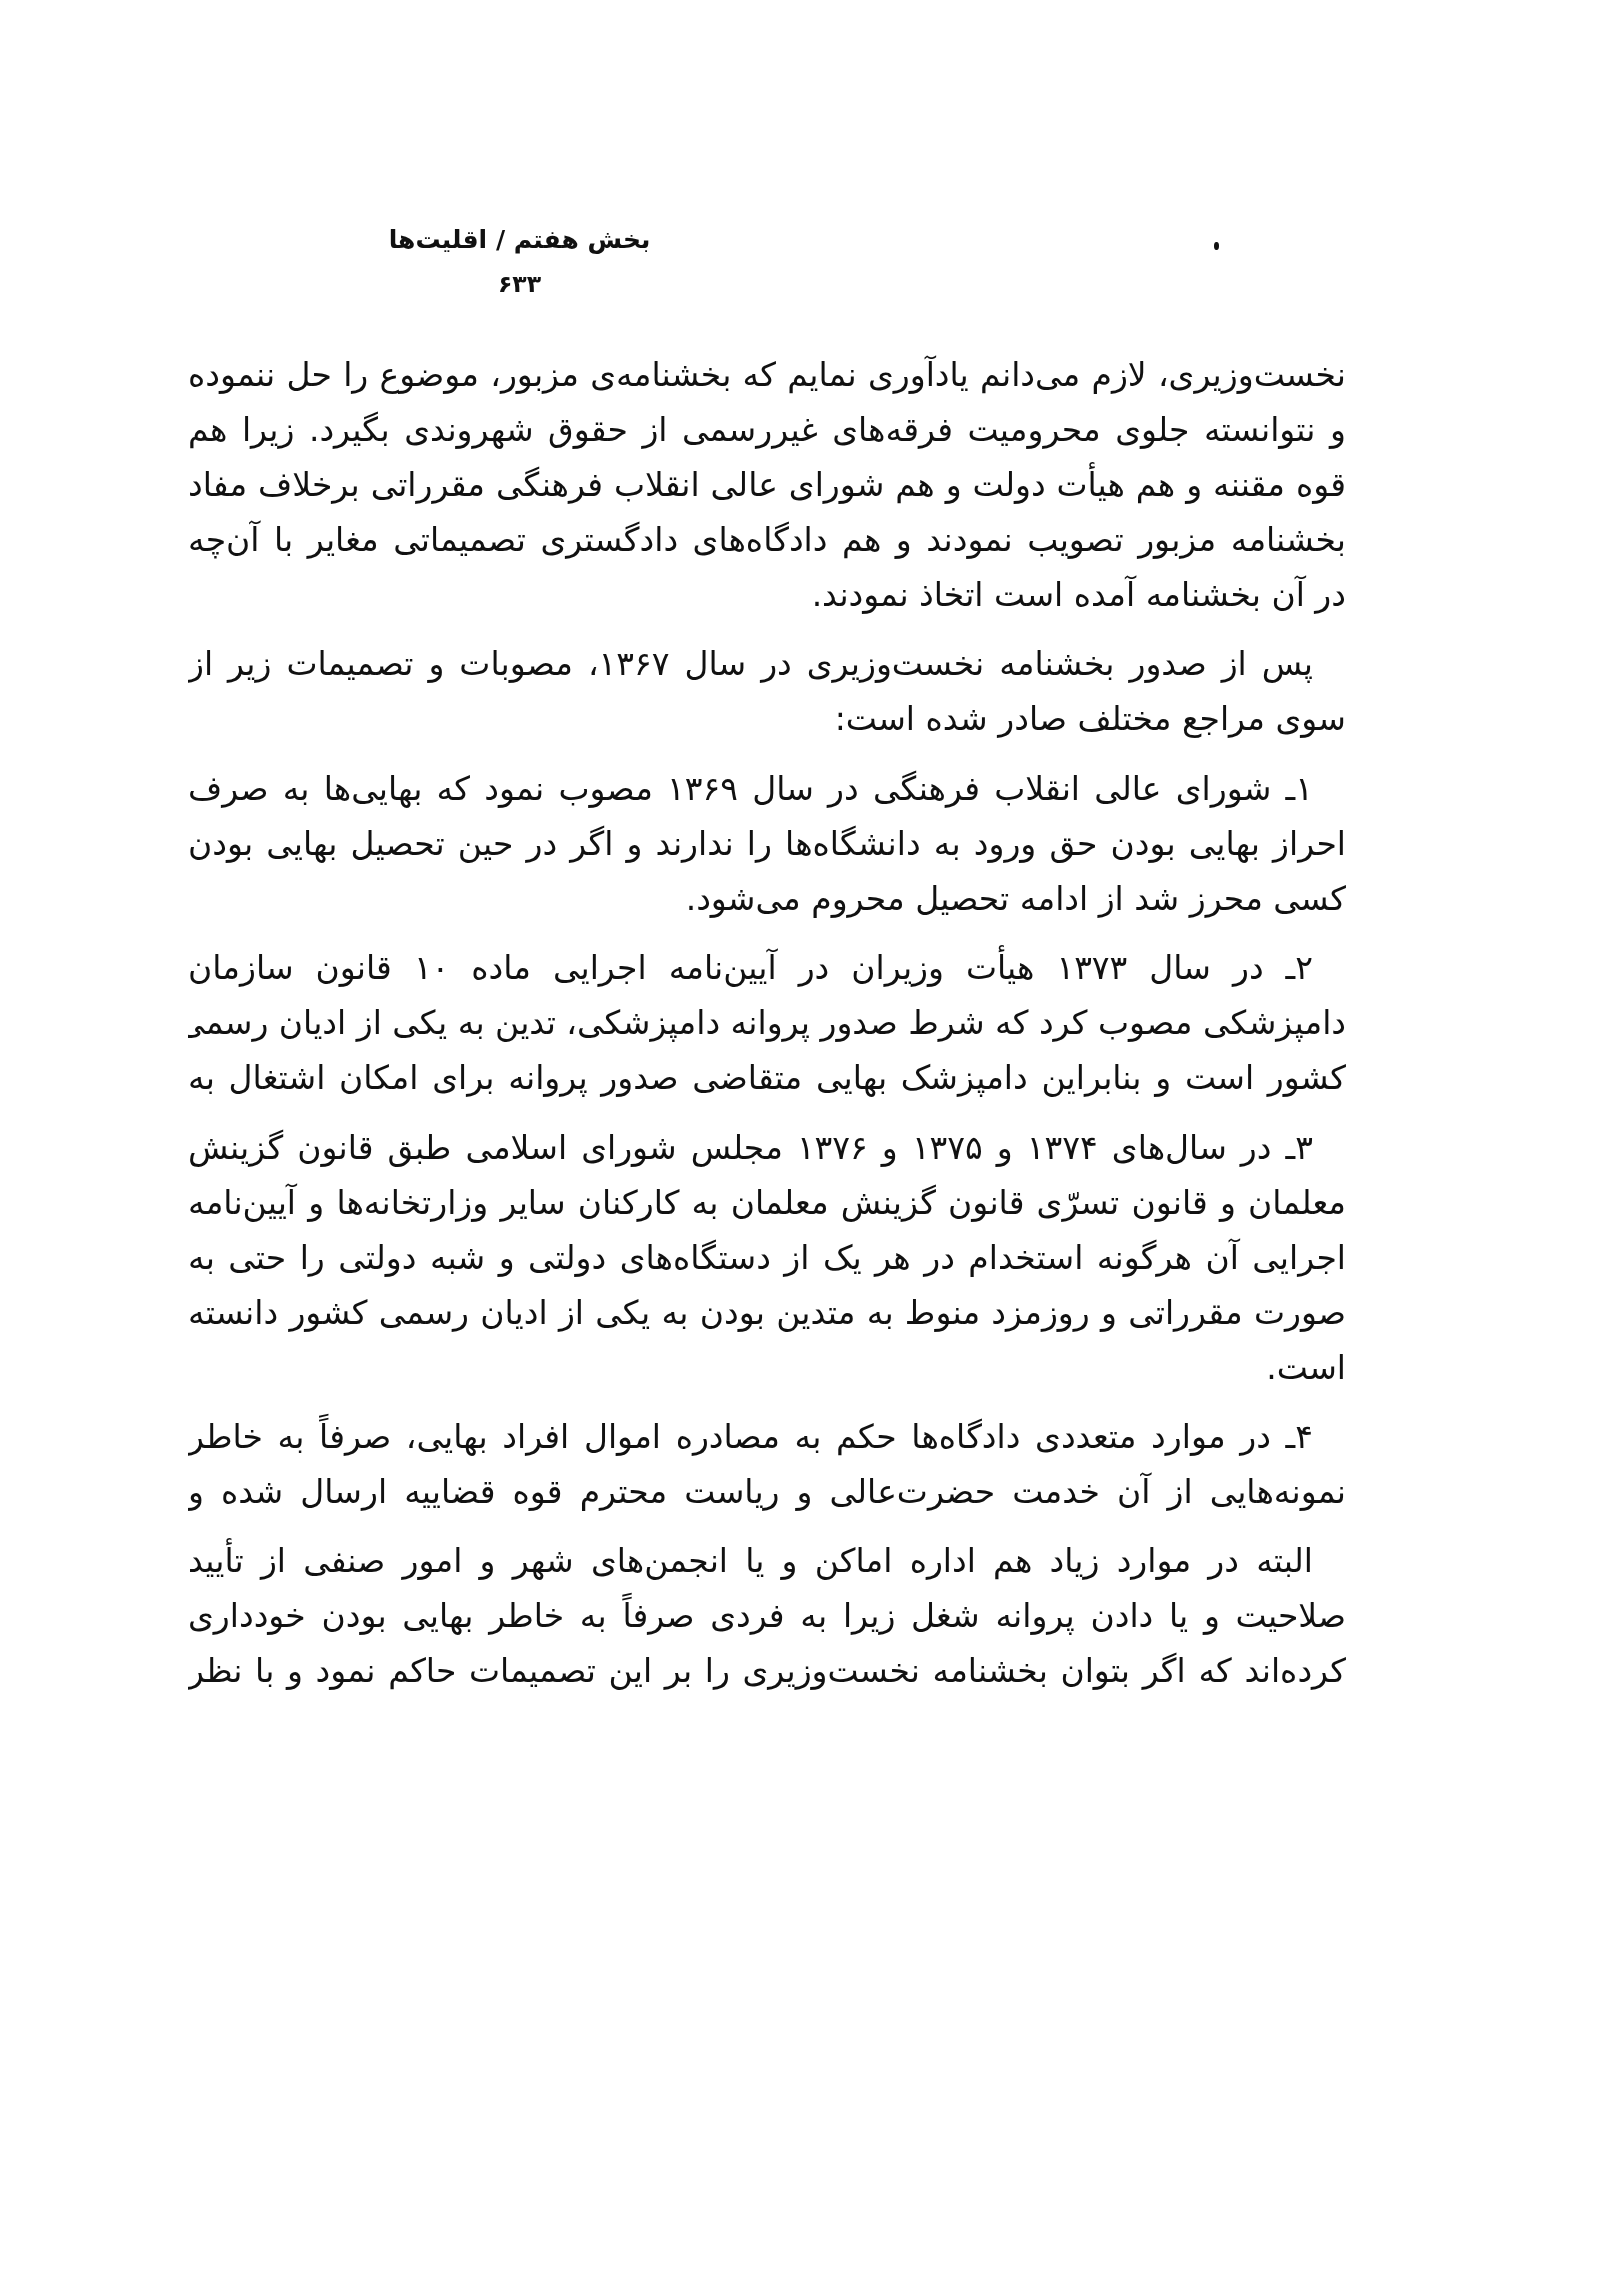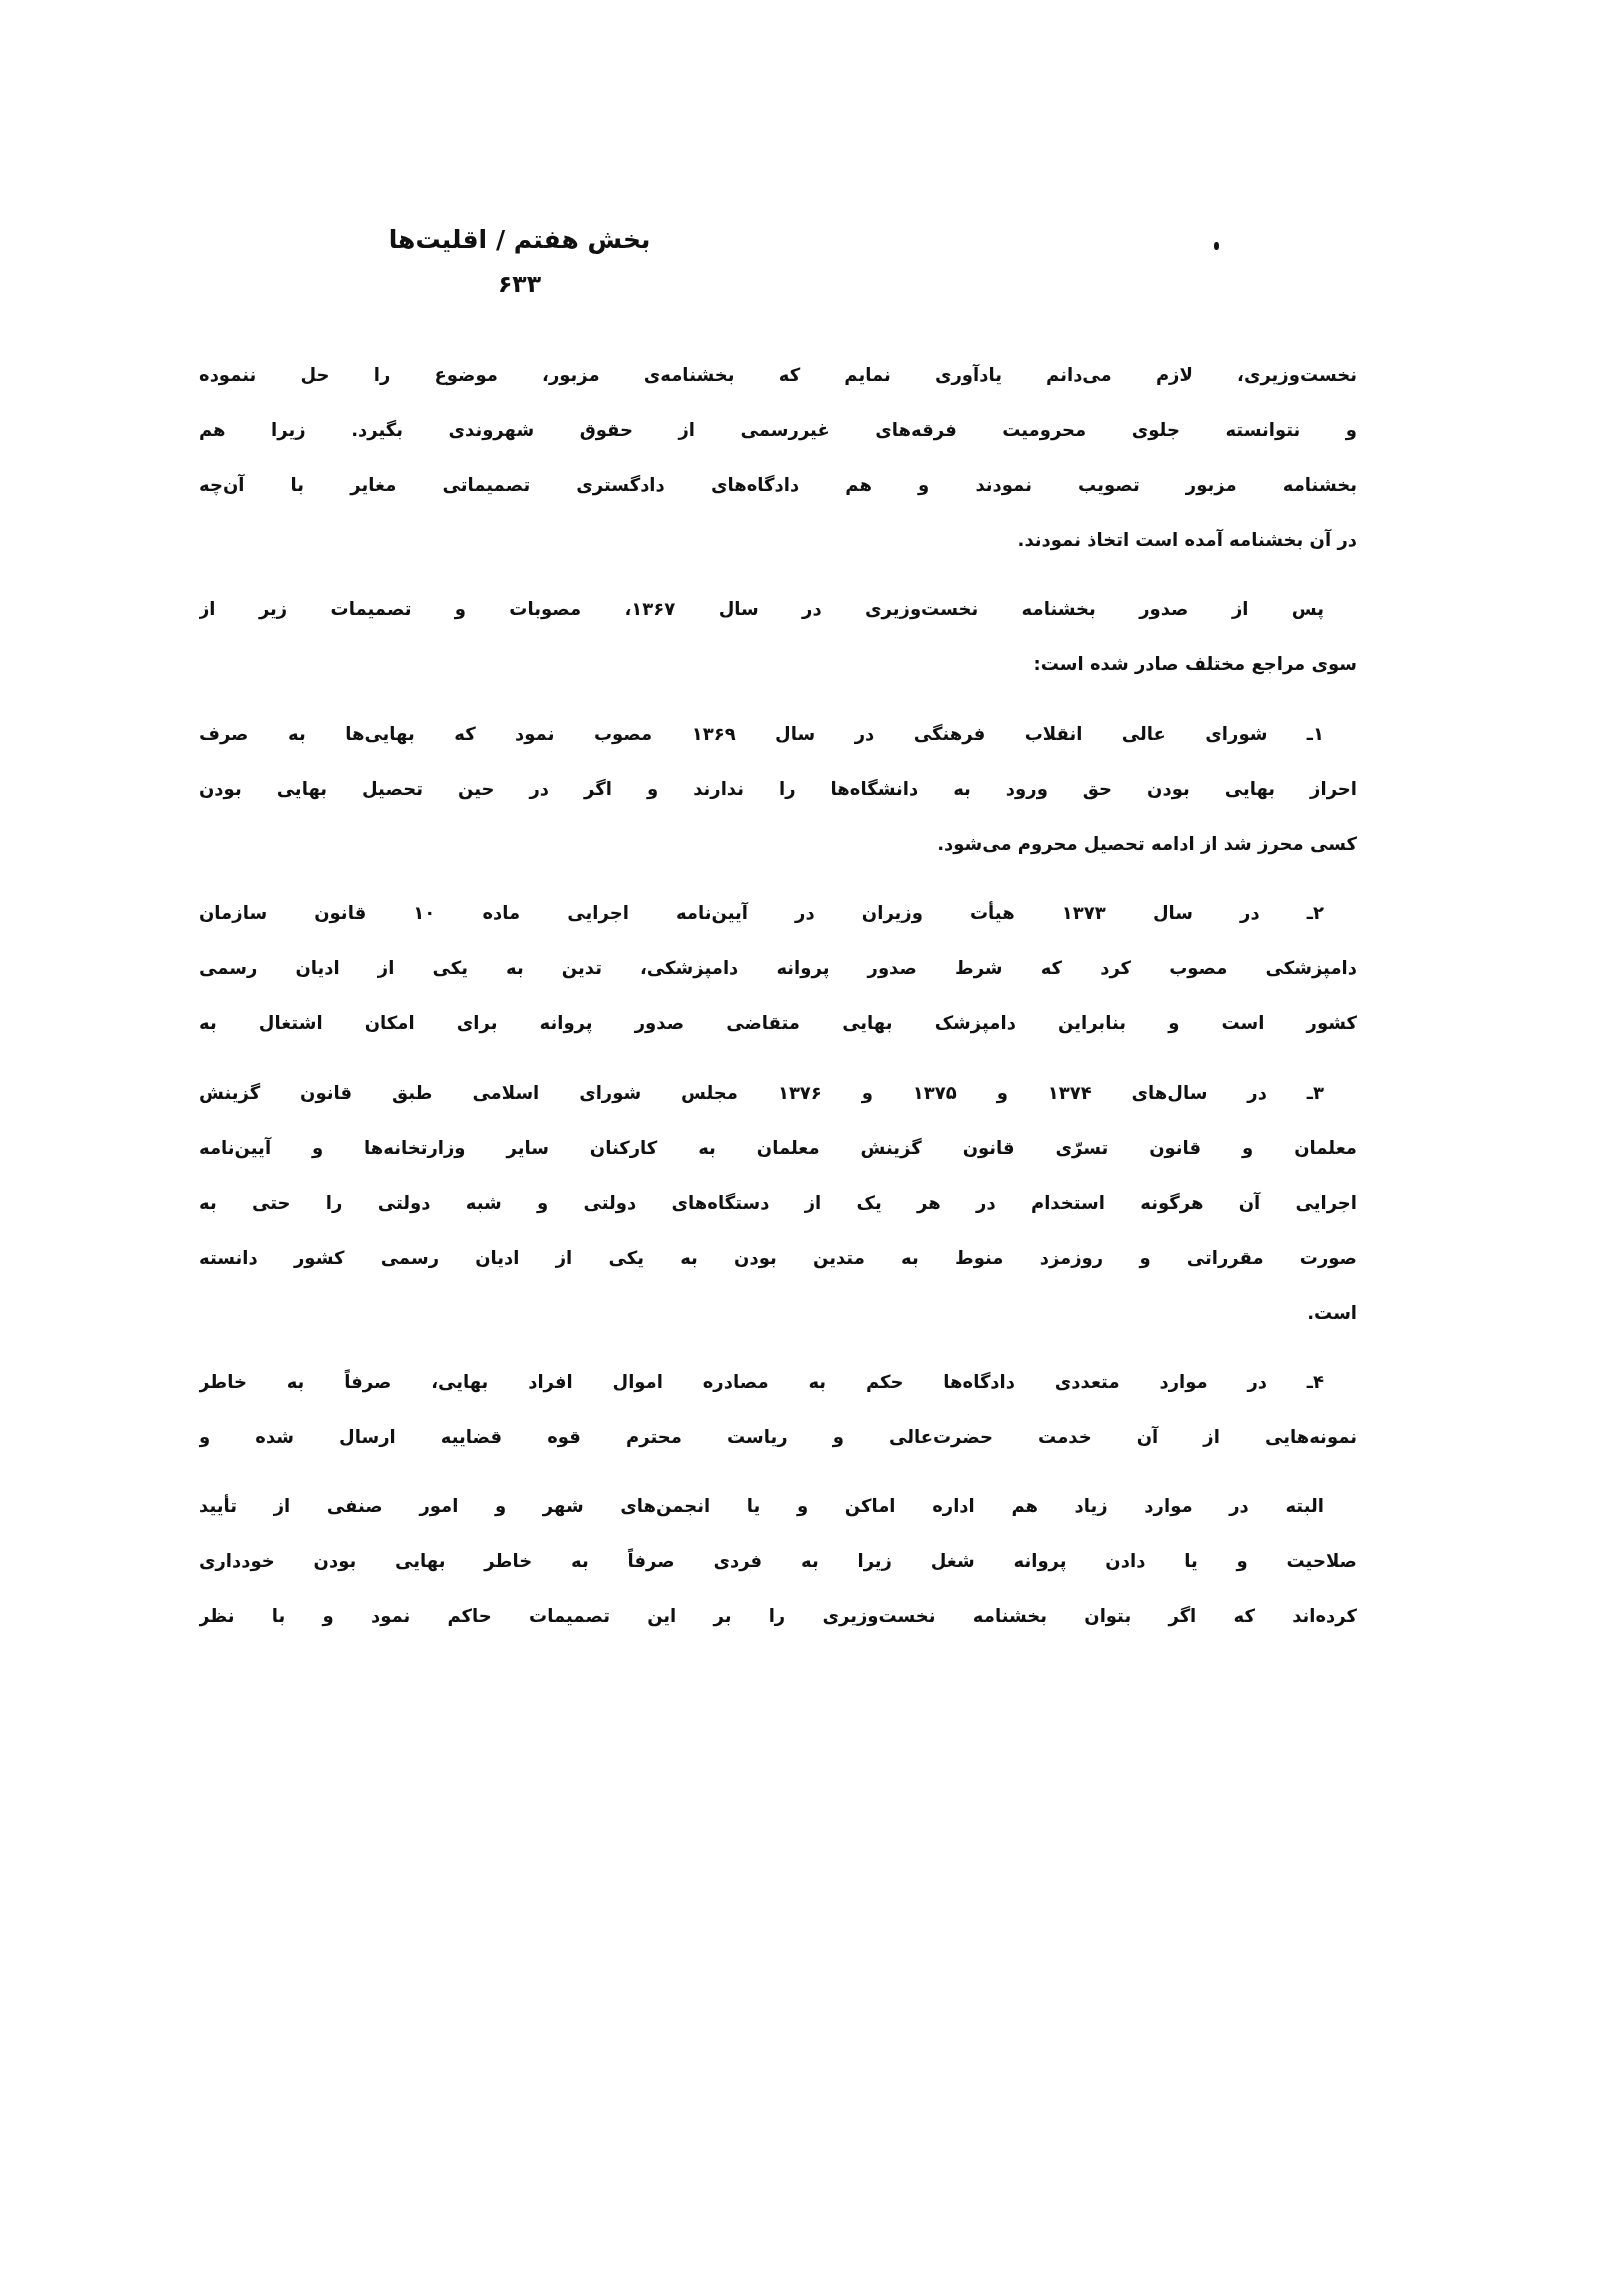--- a/index.html
+++ b/index.html
@@ -50,25 +50,25 @@
       left: 1214px;
       top: 242px;
       width: 4.6px;
       height: 7.9px;
       background: #111;
       border-radius: 50%;
     }
     .body-text {
       position: absolute;
       top: 347px;
-      left: 199px;
+      left: 188px;
       width: 1158px;
       direction: rtl;
-      font-size: 18px;
-      font-weight: bold;
+      font-size: 33px;
+      font-weight: normal;
     }
     .paragraph {
       margin: 0 0 14.4px 0;
     }
     .line {
       display: block;
       height: 55px;
       line-height: 55px;
       text-align: justify;
       text-align-last: justify;
@@ -91,20 +91,21 @@
   <div class="running-head">
     <span class="running-title">بخش هفتم / اقلیت‌ها</span>
     <span class="page-number">۶۳۳</span>
   </div>
 
   <div class="body-text">
 
     <div class="paragraph">
       <span class="line">نخست‌وزیری، لازم می‌دانم یادآوری نمایم که بخشنامه‌ی مزبور، موضوع را حل ننموده</span>
       <span class="line">و نتوانسته جلوی محرومیت فرقه‌های غیررسمی از حقوق شهروندی بگیرد. زیرا هم</span>
+      <span class="line">قوه مقننه و هم هیأت دولت و هم شورای عالی انقلاب فرهنگی مقرراتی برخلاف مفاد</span>
       <span class="line">بخشنامه مزبور تصویب نمودند و هم دادگاه‌های دادگستری تصمیماتی مغایر با آن‌چه</span>
       <span class="line last">در آن بخشنامه آمده است اتخاذ نمودند.</span>
     </div>
 
     <div class="paragraph">
       <span class="line indent">پس از صدور بخشنامه نخست‌وزیری در سال ۱۳۶۷، مصوبات و تصمیمات زیر از</span>
       <span class="line last">سوی مراجع مختلف صادر شده است:</span>
     </div>
 
     <div class="paragraph">

